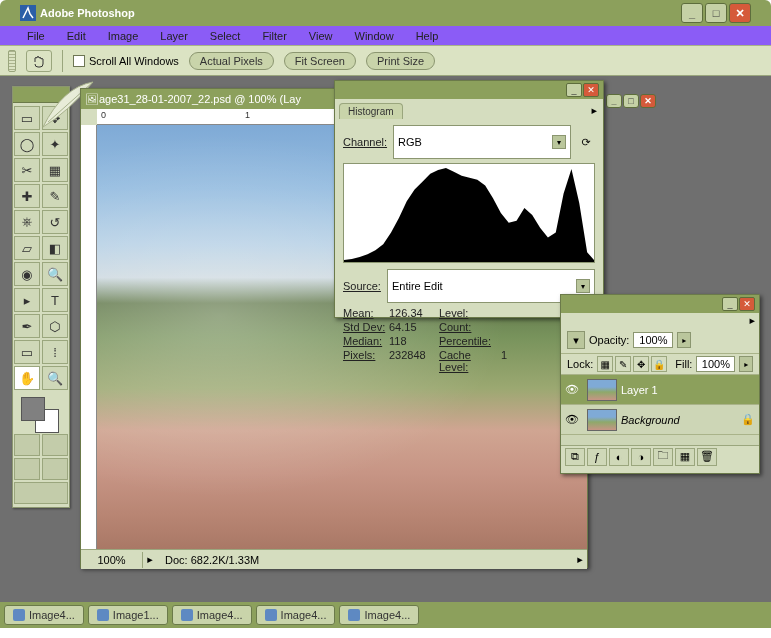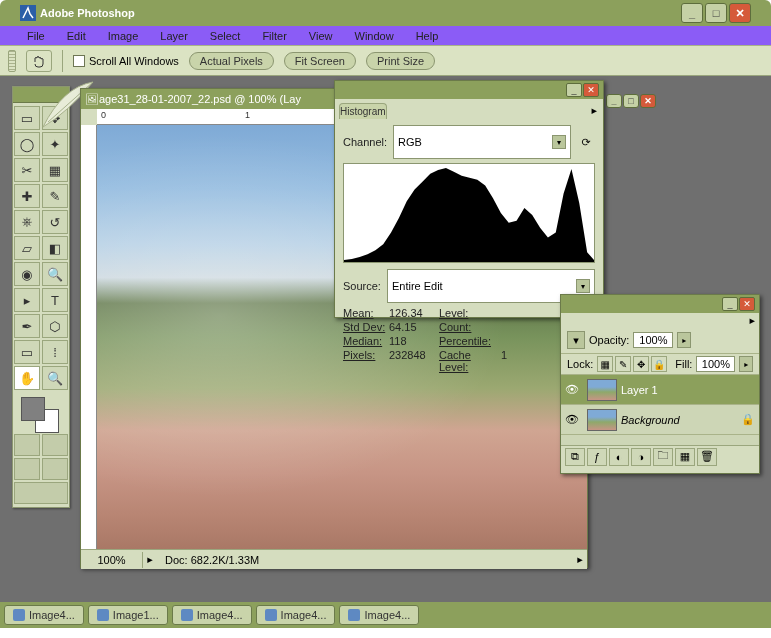--- a/index.html
+++ b/index.html
@@ -52,24 +52,24 @@
   .dw-status { height:20px; background:#d5ddbf; border-top:1px solid #9aa67d; display:flex; align-items:center;}
   .dw-status .zoom { width:62px; text-align:center; border-right:1px solid #9aa67d; padding:2px 0;}
   .dw-status .info { padding:0 8px; flex:1;}
   .dw-status .arrow { width:14px; text-align:center;}
   
   .panel { position:absolute; background:#d5ddbf; border:1px solid #6b7a4a; box-shadow:2px 2px 4px rgba(0,0,0,.5);}
   .histo { left:334px; top:4px; width:270px; height:238px;}
   .p-title { height:18px; background:#8ca05c; display:flex; align-items:center; padding:0 4px;}
   .p-title .spacer { flex:1;}
   .p-tabs { height:20px; display:flex; align-items:flex-end; padding-left:4px;}
-  .p-tab { background:#c9d4aa; padding:2px 0; border:1px solid #9aa67d; border-bottom:none; border-top-left-radius:4px; border-top-right-radius:4px; color:#333; font-size:10px;}
+  .p-tab { background:#c9d4aa; padding:2px 8px; border:1px solid #9aa67d; border-bottom:none; border-top-left-radius:4px; border-top-right-radius:4px; color:#333; font-size:10px;}
   .p-body { padding:6px 8px; }
   .row { display:flex; align-items:center; gap:6px; margin-bottom:4px;}
-  .label { color:#222;}
+  .label { color:#222;text-decoration:underline;}
   .select { flex:1; height:34px; background:#fff; border:1px solid #8b9670; display:flex; align-items:center; padding:0 4px;}
   .select .arrow { margin-left:auto; width:14px; height:14px; background:#bac69c; border:1px solid #8b9670; display:flex; align-items:center; justify-content:center; font-size:8px;}
   .histbox { height:100px; background:#fff; border:1px solid #8b9670; position:relative; margin-bottom:6px;}
   .histsvg { width:100%; height:100%;}
   .stats { display:grid; grid-template-columns: 46px 50px 62px 30px; row-gap:2px; font-size:10px; color:#222;}
   .stats .k { text-align:left;text-decoration:underline;}
   .stats .v { text-align:left;}
   
   .layers { left:560px; top:218px; width:200px; height:180px;}
   .layers .opts { display:flex; align-items:center; gap:4px; padding:4px 6px; border-bottom:1px solid #a9b389;}

